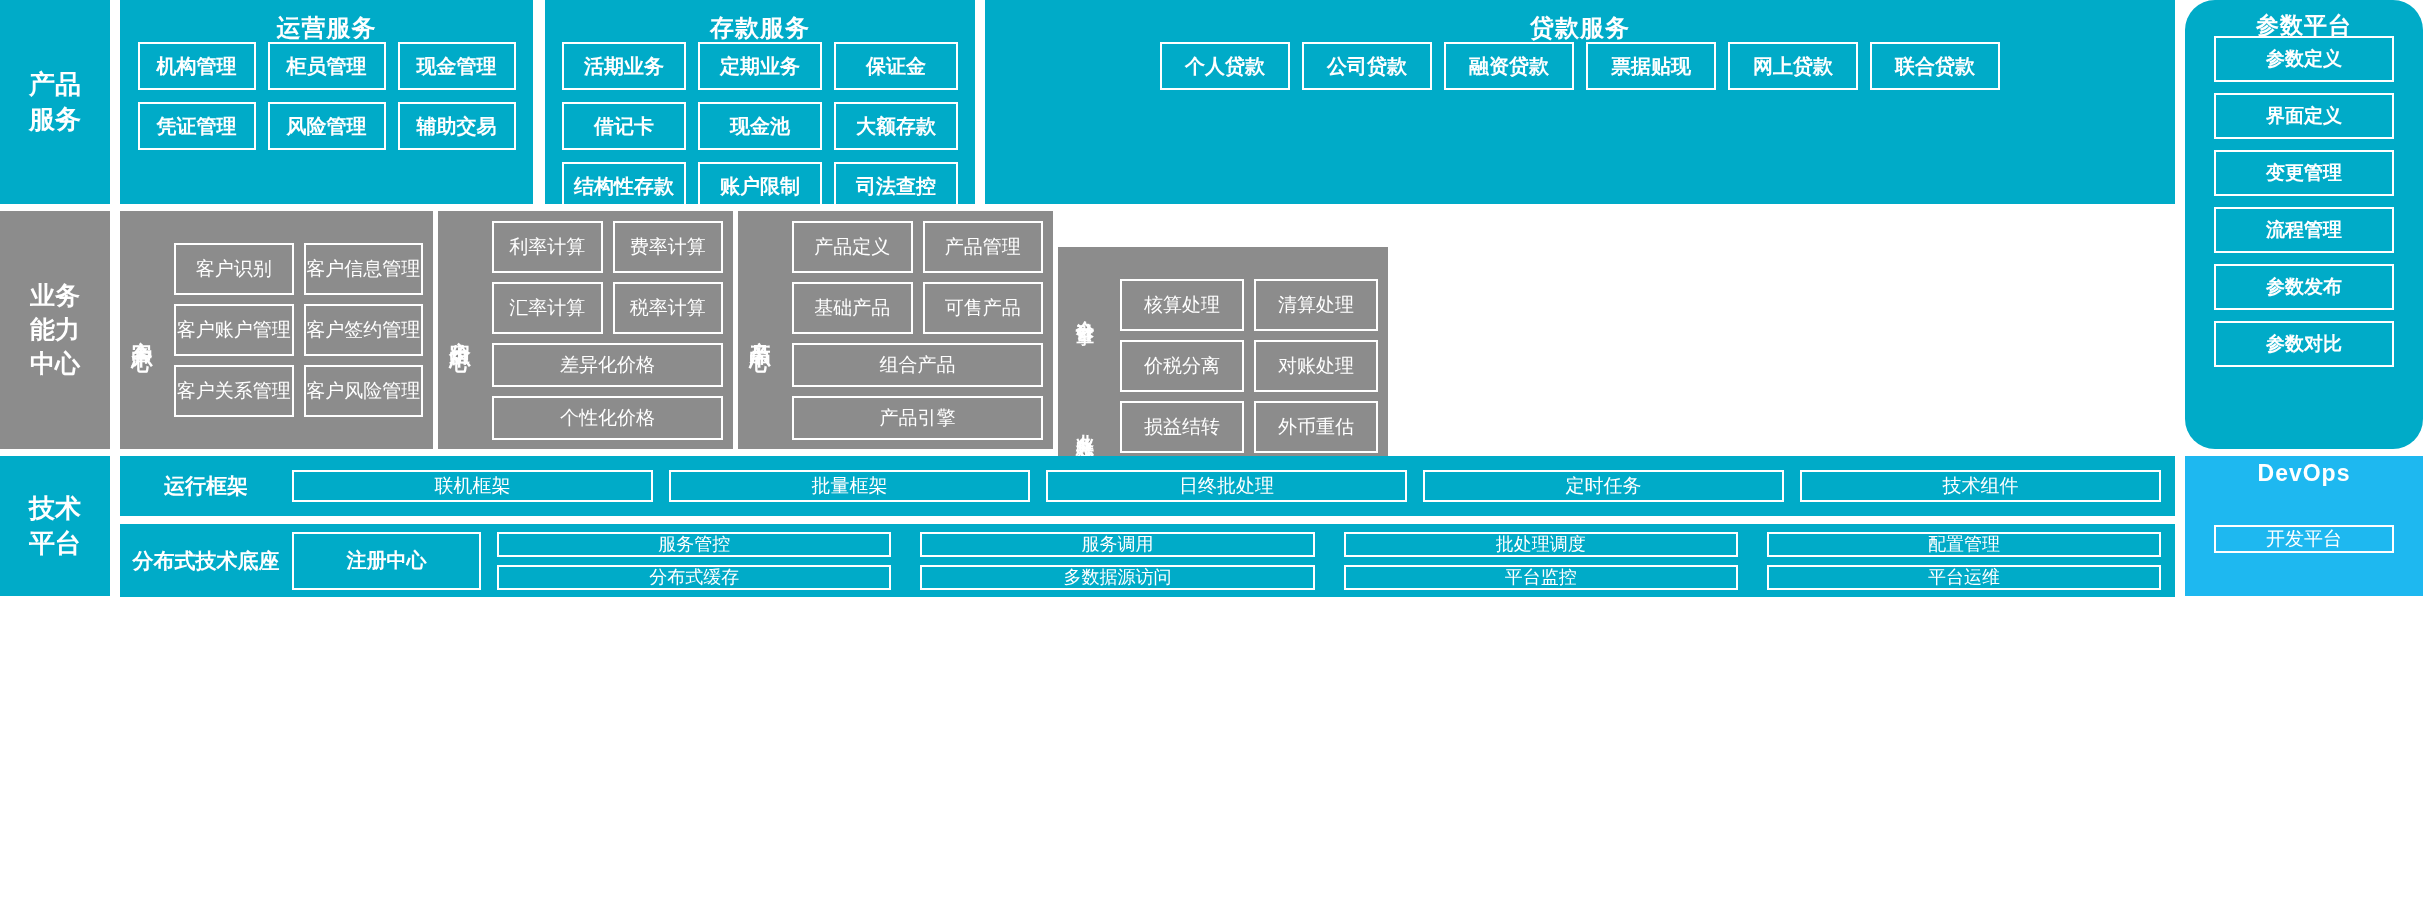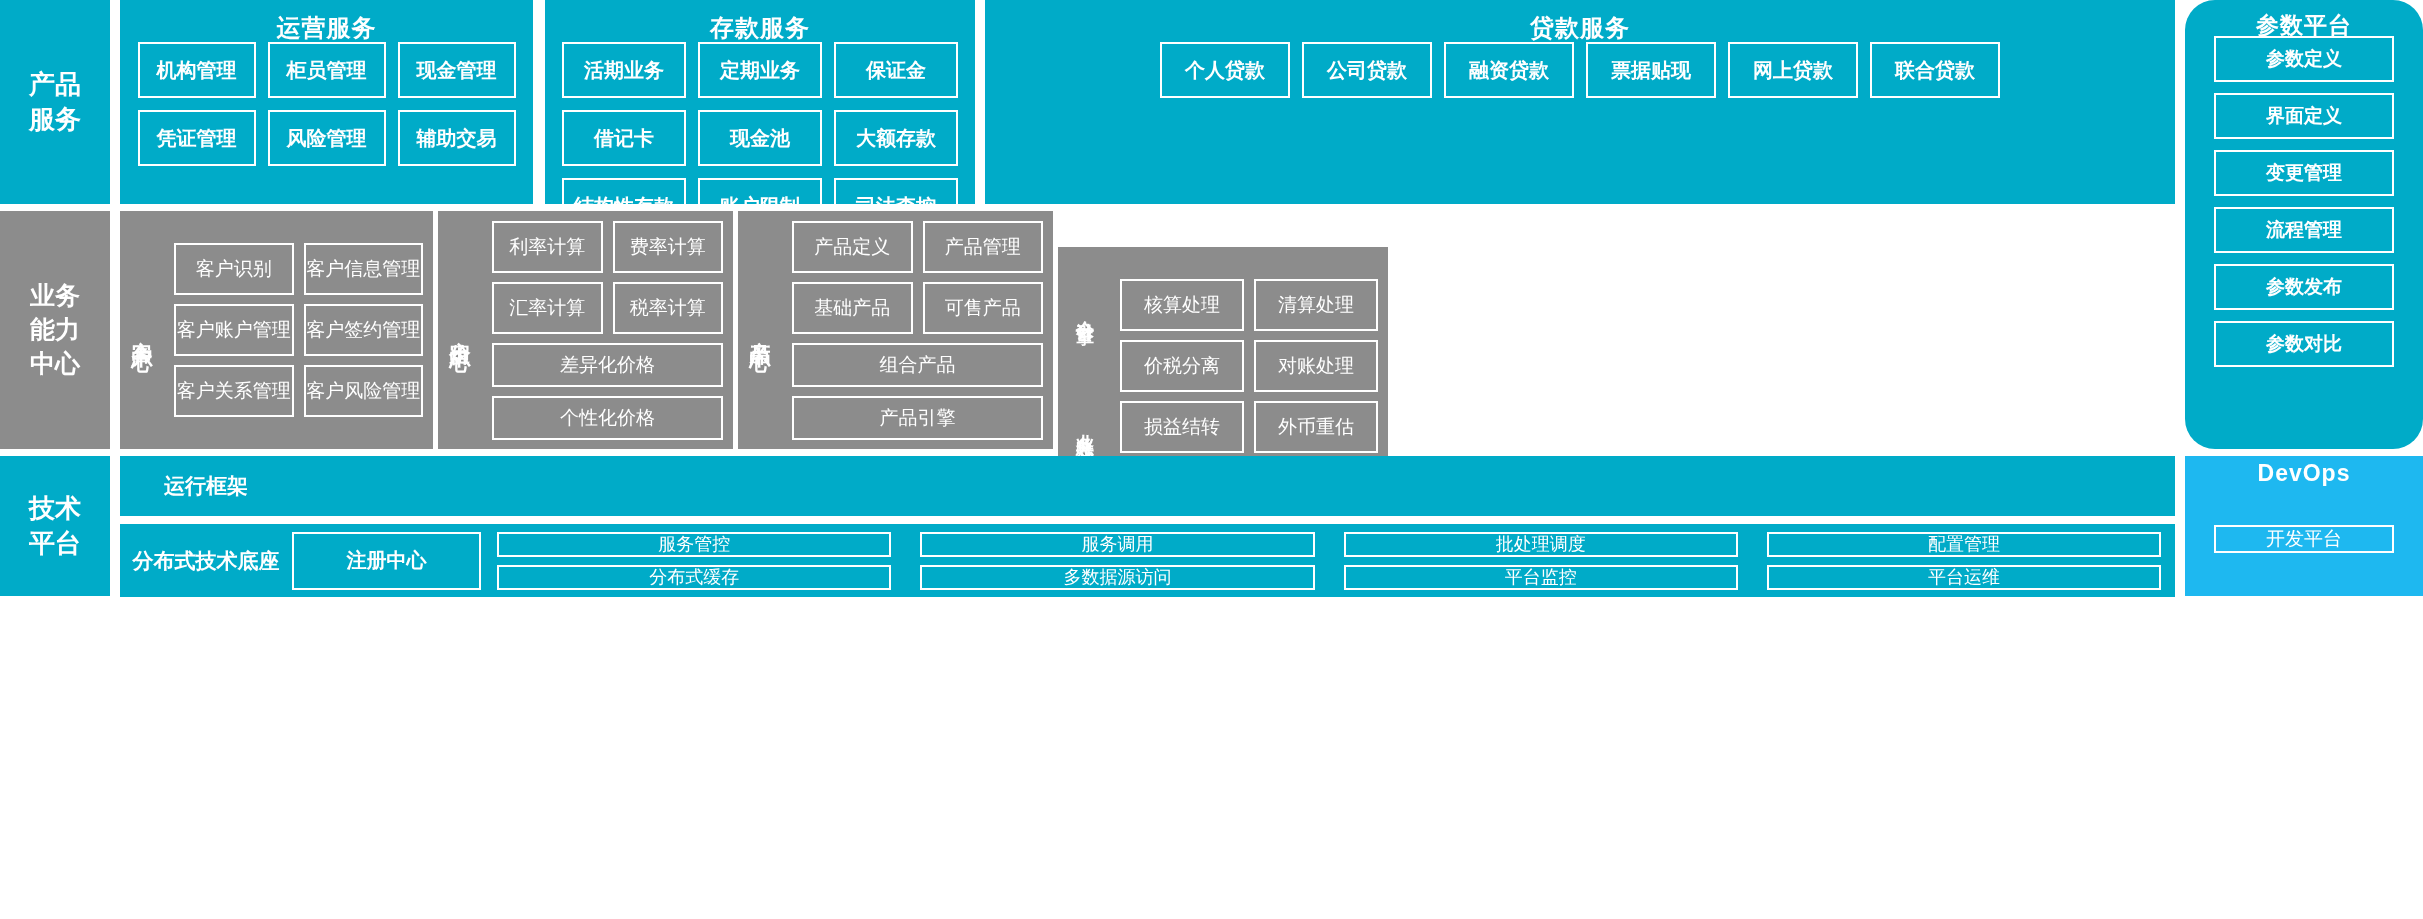--- a/index.html
+++ b/index.html
@@ -27,21 +27,21 @@
 
   
   #row1{position:absolute;left:0;top:0;width:2423px;height:204px;}
   #row1 .side-label{position:absolute;left:0;top:0;width:110px;height:204px;font-size:26px;}
   .svcpanel{position:absolute;top:0;height:204px;}
   #svc-operation{left:120px;width:413px;}
   #svc-deposit{left:545px;width:430px;}
   #svc-loan{left:985px;width:1190px;}
   .svcpanel .panel-title{padding-top:12px;height:34px;}
   .svc-grid{display:flex;flex-wrap:wrap;justify-content:center;gap:12px 12px;padding:8px 14px 0 14px;box-sizing:border-box;}
-  .svc-grid .cell{height:56px;}
+  .svc-grid .cell{height:48px;}
   #svc-operation .svc-grid .cell{width:118px;}
   #svc-deposit  .svc-grid .cell{width:124px;}
   #svc-loan     .svc-grid .cell{width:130px;}
 
   
   #params{position:absolute;left:2185px;top:0;width:238px;height:449px;background:#00ABC8;box-sizing:border-box;border-radius:30px;}
   #params .panel-title{padding-top:10px;height:32px;font-size:23px;}
   #params .plist{display:flex;flex-direction:column;align-items:center;gap:11px;padding:4px 0 0 0;}
   #params .cell{width:180px;height:46px;font-size:19px;}
 
@@ -236,20 +236,27 @@
   </div>
 
   <div id="row3">
     <div class="side-label">
       <span style="white-space:pre-line">技术
 平台</span>
     </div>
 
     <div class="tprow" id="tp-runtime">
       <div class="tp-label">运行框架</div>
+      <div class="tp-cells">
+        <div class="cell">联机框架</div>
+        <div class="cell">批量框架</div>
+        <div class="cell">日终批处理</div>
+        <div class="cell">定时任务</div>
+        <div class="cell">技术组件</div>
+      </div>
     </div>
 
     <div class="tprow" id="tp-base">
       <div class="tp-label">分布式技术底座</div>
       <div class="tp-left">
         <div class="cell">注册中心</div>
       </div>
       <div class="tp-right">
         <div class="cells-line">
           <div class="cell">服务管控</div>

